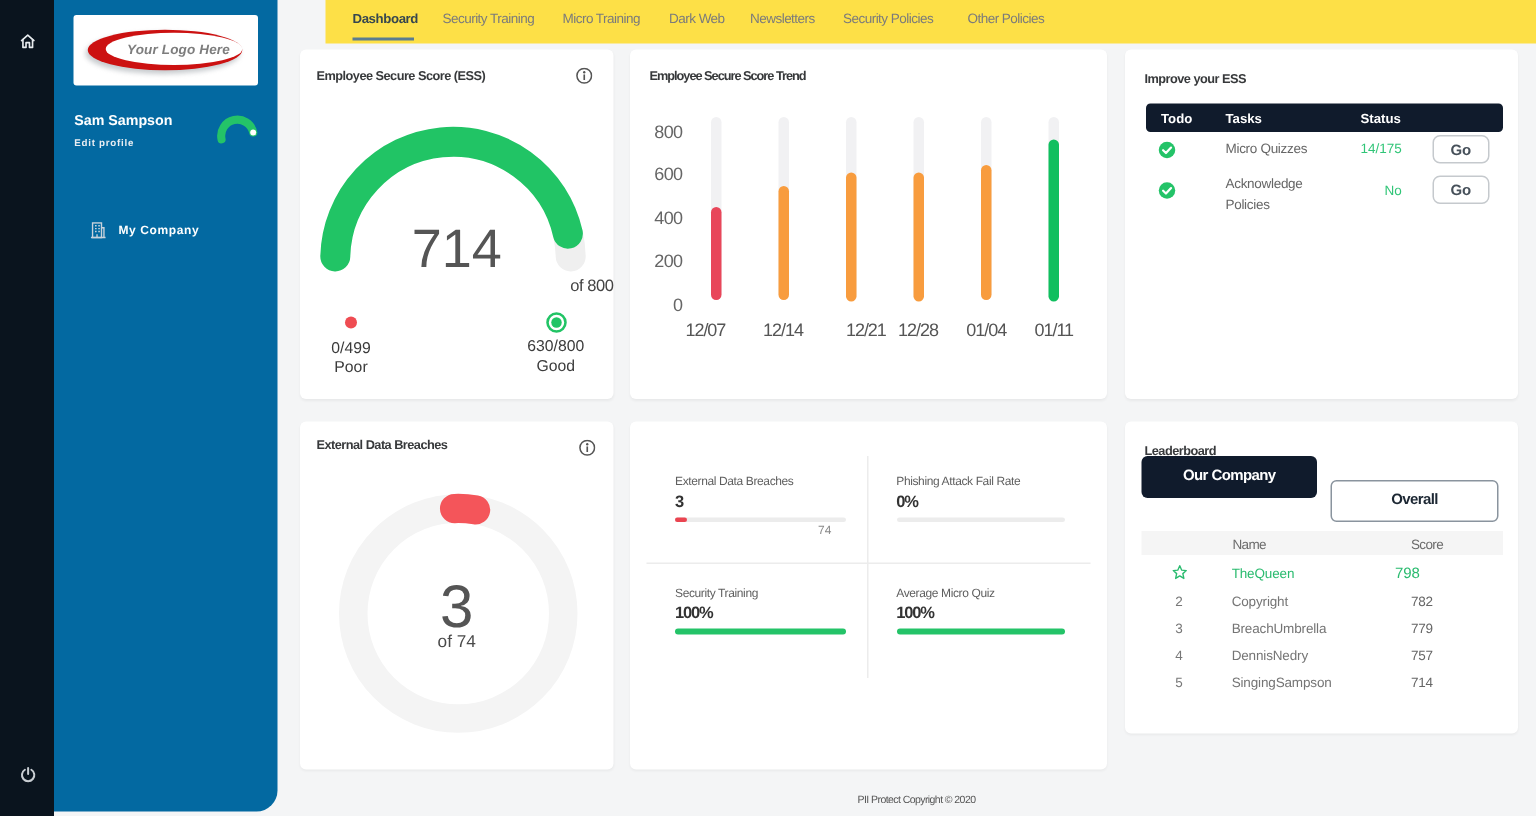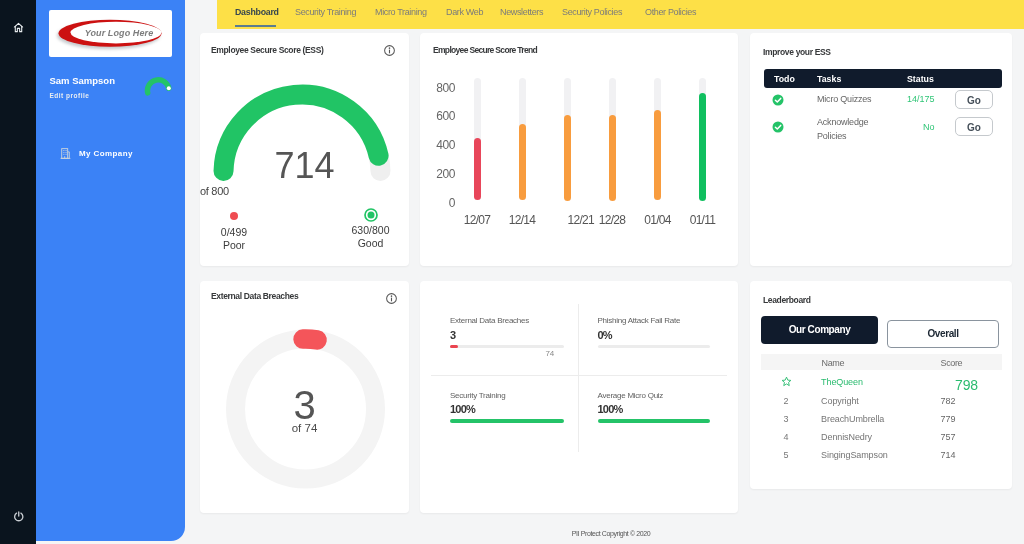--- a/index.html
+++ b/index.html
@@ -1,19 +1,19 @@
 <!DOCTYPE html>
 <html><head>
 <meta charset="utf-8">
 <style>
 * { margin:0; padding:0; box-sizing:border-box; }
 html,body { width:1024px; height:544px; overflow:hidden; }
 body { font-family:"Liberation Sans", sans-serif; background:#f4f5f6; position:relative; }
 .strip { position:absolute; left:0; top:0; width:36px; height:544px; background:#0a141e; z-index:5; }
-.sidebar { position:absolute; left:36px; top:0; width:149px; height:541px; background:#3b82f6; border-bottom-right-radius:14px; z-index:5; }
+.sidebar { position:absolute; left:36px; top:0; width:149px; height:541px; background:#0369a1; border-bottom-right-radius:14px; z-index:5; }
 .logobox { position:absolute; left:13px; top:10px; width:123px; height:47px; background:#fff; border-radius:2px; }
 .sam { position:absolute; left:13.5px; top:74.8px; color:#fff; font-size:9.5px; font-weight:bold; letter-spacing:0; }
 .editp { position:absolute; left:13.5px; top:92.4px; color:#e8edf2; font-size:6.5px; font-weight:bold; letter-spacing:0.5px; }
 .minigauge { position:absolute; left:108px; top:75.5px; }
 .menuitem { position:absolute; left:13px; width:123px; height:23px; color:#fff; font-size:8px; font-weight:bold; letter-spacing:0.4px; display:flex; align-items:center; }
 .menuitem svg { margin-left:9.5px; margin-right:7.5px; }
 .mi1 { top:116px; background:#091e33; border-radius:2px; }
 .mi2 { top:142px; }
 .main { position:absolute; left:185px; top:0; width:839px; height:544px; }
 .tabbar { position:absolute; left:0; top:0; width:839px; height:29px; background:#fde047;margin-left:32px; }
@@ -83,21 +83,21 @@
     <svg class="info" style="left:184px;top:11.7px" width="11" height="11" viewBox="0 0 14 14" fill="none">
         <circle cx="7" cy="7" r="6.2" stroke="#555" stroke-width="1.3"></circle>
         <circle cx="7" cy="4" r="1" fill="#555"></circle>
         <rect x="6.3" y="5.9" width="1.4" height="4.7" fill="#555"></rect>
       </svg>
     <svg style="position:absolute;left:0;top:0" width="209" height="233" viewBox="0 0 209 233">
       <path d="M 178.58 122.75 A 78.5 78.5 0 0 1 180.47 137.95" fill="none" stroke="#efefef" stroke-width="20" stroke-linecap="round"></path>
       <path d="M 23.53 137.95 A 78.5 78.5 0 0 1 178.58 122.75" fill="none" stroke="#21c465" stroke-width="20" stroke-linecap="round"></path>
     </svg>
     <div style="position:absolute;left:0;top:112px;width:209px;text-align:center;font-size:36px;color:#555">714</div>
-    <div style="position:absolute;left:0;top:151.5px;width:209px;text-align:left;font-size:11px;letter-spacing:-0.3px;color:#444">of 800</div>
+    <div style="position:absolute;left:0;top:151.5px;width:209px;text-align:right;font-size:11px;letter-spacing:-0.3px;color:#444">of 800</div>
     <div style="position:absolute;left:4px;top:173.5px;width:60px;text-align:center">
       <svg width="10" height="10">
           <circle cx="5" cy="5" r="4" fill="#ef4c52"></circle>
         </svg>
       <div style="font-size:10.5px;color:#3b3b3b;margin-top:1.5px">0/499</div>
       <div style="font-size:10.5px;color:#3b3b3b;margin-top:1px">Poor</div>
     </div>
     <div style="position:absolute;left:140.5px;top:175.4px;width:60px;text-align:center">
       <svg width="14" height="14">
           <circle cx="7" cy="7" r="6" fill="none" stroke="#21c465" stroke-width="1.7"></circle>
@@ -120,23 +120,23 @@
     <div style="position:absolute;left:143.5px;top:45px;width:7px;height:122px;background:#f1f1f3;border-radius:3.5px"></div>
     <div style="position:absolute;left:188.5px;top:45px;width:7px;height:122px;background:#f1f1f3;border-radius:3.5px"></div>
     <div style="position:absolute;left:234px;top:45px;width:7px;height:122px;background:#f1f1f3;border-radius:3.5px"></div>
     <div style="position:absolute;left:279px;top:45px;width:7px;height:122px;background:#f1f1f3;border-radius:3.5px"></div>
     <div style="position:absolute;left:53.5px;top:104.7px;width:7px;height:62.8px;background:#e8465a;border-radius:3.5px"></div>
     <div style="position:absolute;left:98.5px;top:90.7px;width:7px;height:76.8px;background:#f89c3e;border-radius:3.5px"></div>
     <div style="position:absolute;left:143.5px;top:81.5px;width:7px;height:86px;background:#f89c3e;border-radius:3.5px"></div>
     <div style="position:absolute;left:188.5px;top:81.5px;width:7px;height:86px;background:#f89c3e;border-radius:3.5px"></div>
     <div style="position:absolute;left:234px;top:77.2px;width:7px;height:90.3px;background:#f89c3e;border-radius:3.5px"></div>
     <div style="position:absolute;left:279px;top:60px;width:7px;height:107.5px;background:#10bf5f;border-radius:3.5px"></div>
-    <div style="position:absolute;left:37px;top:180.4px;width:40px;text-align:center;font-size:12px;letter-spacing:-0.7px;color:#555">12/07</div>
+    <div style="position:absolute;left:37px;top:180.4px;width:40px;text-align:left;font-size:12px;letter-spacing:-0.7px;color:#555">12/07</div>
     <div style="position:absolute;left:82px;top:180.4px;width:40px;text-align:center;font-size:12px;letter-spacing:-0.7px;color:#555">12/14</div>
-    <div style="position:absolute;left:134px;top:180.4px;width:40px;text-align:right;font-size:12px;letter-spacing:-0.7px;color:#555">12/21</div>
+    <div style="position:absolute;left:144px;top:180.4px;width:40px;text-align:left;font-size:12px;letter-spacing:-0.7px;color:#555">12/21</div>
     <div style="position:absolute;left:172px;top:180.4px;width:40px;text-align:center;font-size:12px;letter-spacing:-0.7px;color:#555">12/28</div>
     <div style="position:absolute;left:217.5px;top:180.4px;width:40px;text-align:center;font-size:12px;letter-spacing:-0.7px;color:#555">01/04</div>
     <div style="position:absolute;left:262.5px;top:180.4px;width:40px;text-align:center;font-size:12px;letter-spacing:-0.7px;color:#555">01/11</div>
   </div>
 
   <div class="card" id="cardC" style="left:565px;top:33px;width:262px;height:233px">
     <div class="ctitle" style="left:13px;top:14.3px">Improve your ESS</div>
     <div style="position:absolute;left:14px;top:35.5px;width:238px;height:19px;background:#101b2c;border-radius:3px;color:#fff;font-size:8.8px;font-weight:bold">
       <span style="position:absolute;left:10px;top:5px">Todo</span>
       <span style="position:absolute;left:53px;top:5px">Tasks</span>
@@ -187,31 +187,31 @@
     <div style="position:absolute;left:30px;top:109.6px;font-size:8px;letter-spacing:-0.25px;color:#5f5f5f">Security Training</div>
     <div style="position:absolute;left:30px;top:121.9px;font-size:11px;font-weight:bold;letter-spacing:-0.8px;color:#333">100%</div>
     <div style="position:absolute;left:30px;top:138.2px;width:114px;height:4px;background:#24c368;border-radius:2px"></div>
     <div style="position:absolute;left:177.5px;top:109.6px;font-size:8px;letter-spacing:-0.25px;color:#5f5f5f">Average Micro Quiz</div>
     <div style="position:absolute;left:177.5px;top:121.9px;font-size:11px;font-weight:bold;letter-spacing:-0.8px;color:#333">100%</div>
     <div style="position:absolute;left:177.5px;top:138.2px;width:112px;height:4px;background:#24c368;border-radius:2px"></div>
   </div>
 
   <div class="card" id="cardF" style="left:565px;top:281px;width:262px;height:208px">
     <div class="ctitle" style="left:13px;top:13.5px">Leaderboard</div>
-    <div style="position:absolute;left:11px;top:35px;width:117px;height:27.5px;background:#101b2c;border-radius:4px;color:#fff;font-size:10px;letter-spacing:-0.4px;font-weight:bold;text-align:center;line-height:27.5px">Our Company</div>
+    <div style="position:absolute;left:11px;top:23px;width:117px;height:27.5px;background:#101b2c;border-radius:4px;color:#fff;font-size:10px;letter-spacing:-0.4px;font-weight:bold;text-align:center;line-height:27.5px">Our Company</div>
     <div style="position:absolute;left:11px;top:73px;width:241px;height:16.4px;background:#f5f5f5;font-size:9px;letter-spacing:-0.4px;color:#6b6b6b">
       <span style="position:absolute;left:60.6px;top:3.7px">Name</span>
       <span style="position:absolute;left:179.6px;top:3.7px">Score</span>
     </div>
     <div style="position:absolute;left:137px;top:38.5px;width:112px;height:28.5px;background:#fff;border:1px solid #8a949e;border-radius:4px;color:#1c2733;font-size:10px;letter-spacing:-0.4px;font-weight:bold;text-align:center;line-height:26.5px">Overall</div>
     <svg style="position:absolute;left:30.5px;top:95px" width="11" height="11" viewBox="0 0 24 24" fill="none" stroke="#2abb6f" stroke-width="2" stroke-linejoin="round">
         <path d="M12 2.5 L14.9 9 L21.5 9.6 L16.5 14 L18 21 L12 17.3 L6 21 L7.5 14 L2.5 9.6 L9.1 9 Z"></path>
       </svg>
     <div style="position:absolute;left:71.1px;top:96.2px;font-size:9px;letter-spacing:-0.1px;color:#2abb6f">TheQueen</div>
-    <div style="position:absolute;left:205px;top:96.2px;font-size:14px;letter-spacing:-0.1px;color:#2abb6f">798</div>
+    <div style="position:absolute;left:180px;top:96.2px;font-size:10px;letter-spacing:-0.1px;color:#2abb6f">798</div>
     <div style="position:absolute;left:26px;top:115.4px;width:20px;text-align:center;font-size:9px;color:#777">2</div>
     <div style="position:absolute;left:71.1px;top:115.4px;font-size:9px;letter-spacing:-0.1px;color:#757575">Copyright</div>
     <div style="position:absolute;left:190.6px;top:115.4px;font-size:9px;letter-spacing:-0.1px;color:#666">782</div>
     <div style="position:absolute;left:26px;top:133.3px;width:20px;text-align:center;font-size:9px;color:#777">3</div>
     <div style="position:absolute;left:71.1px;top:133.3px;font-size:9px;letter-spacing:-0.1px;color:#757575">BreachUmbrella</div>
     <div style="position:absolute;left:190.6px;top:133.3px;font-size:9px;letter-spacing:-0.1px;color:#666">779</div>
     <div style="position:absolute;left:26px;top:151.2px;width:20px;text-align:center;font-size:9px;color:#777">4</div>
     <div style="position:absolute;left:71.1px;top:151.2px;font-size:9px;letter-spacing:-0.1px;color:#757575">DennisNedry</div>
     <div style="position:absolute;left:190.6px;top:151.2px;font-size:9px;letter-spacing:-0.1px;color:#666">757</div>
     <div style="position:absolute;left:26px;top:169.1px;width:20px;text-align:center;font-size:9px;color:#777">5</div>

